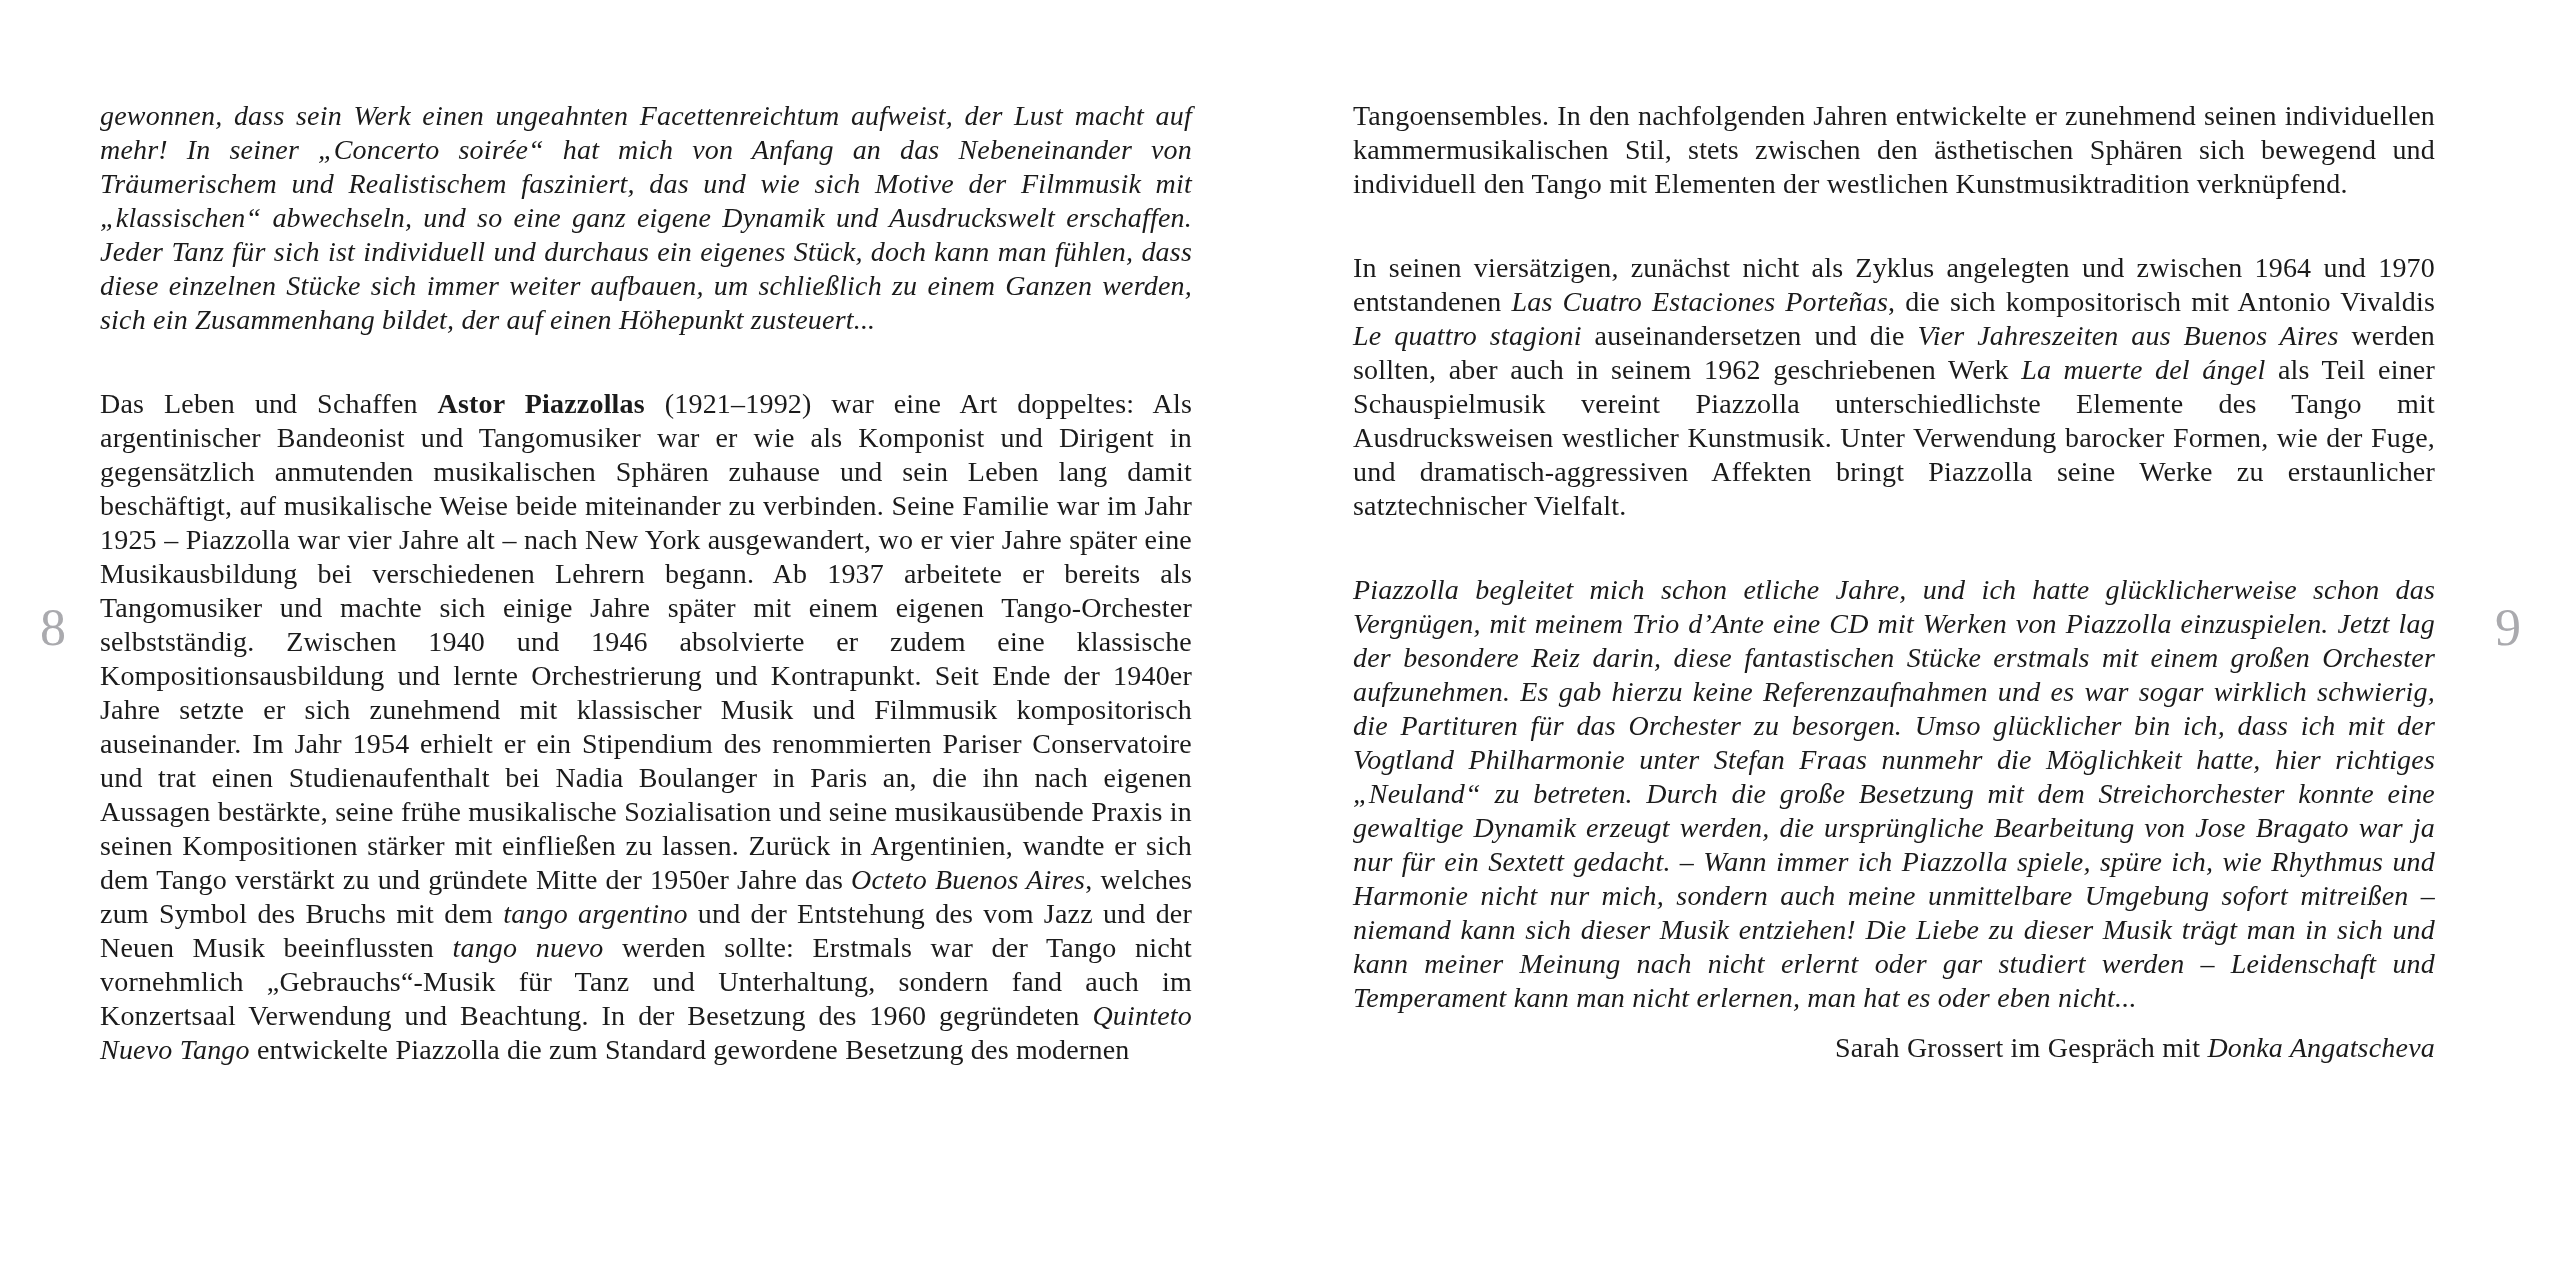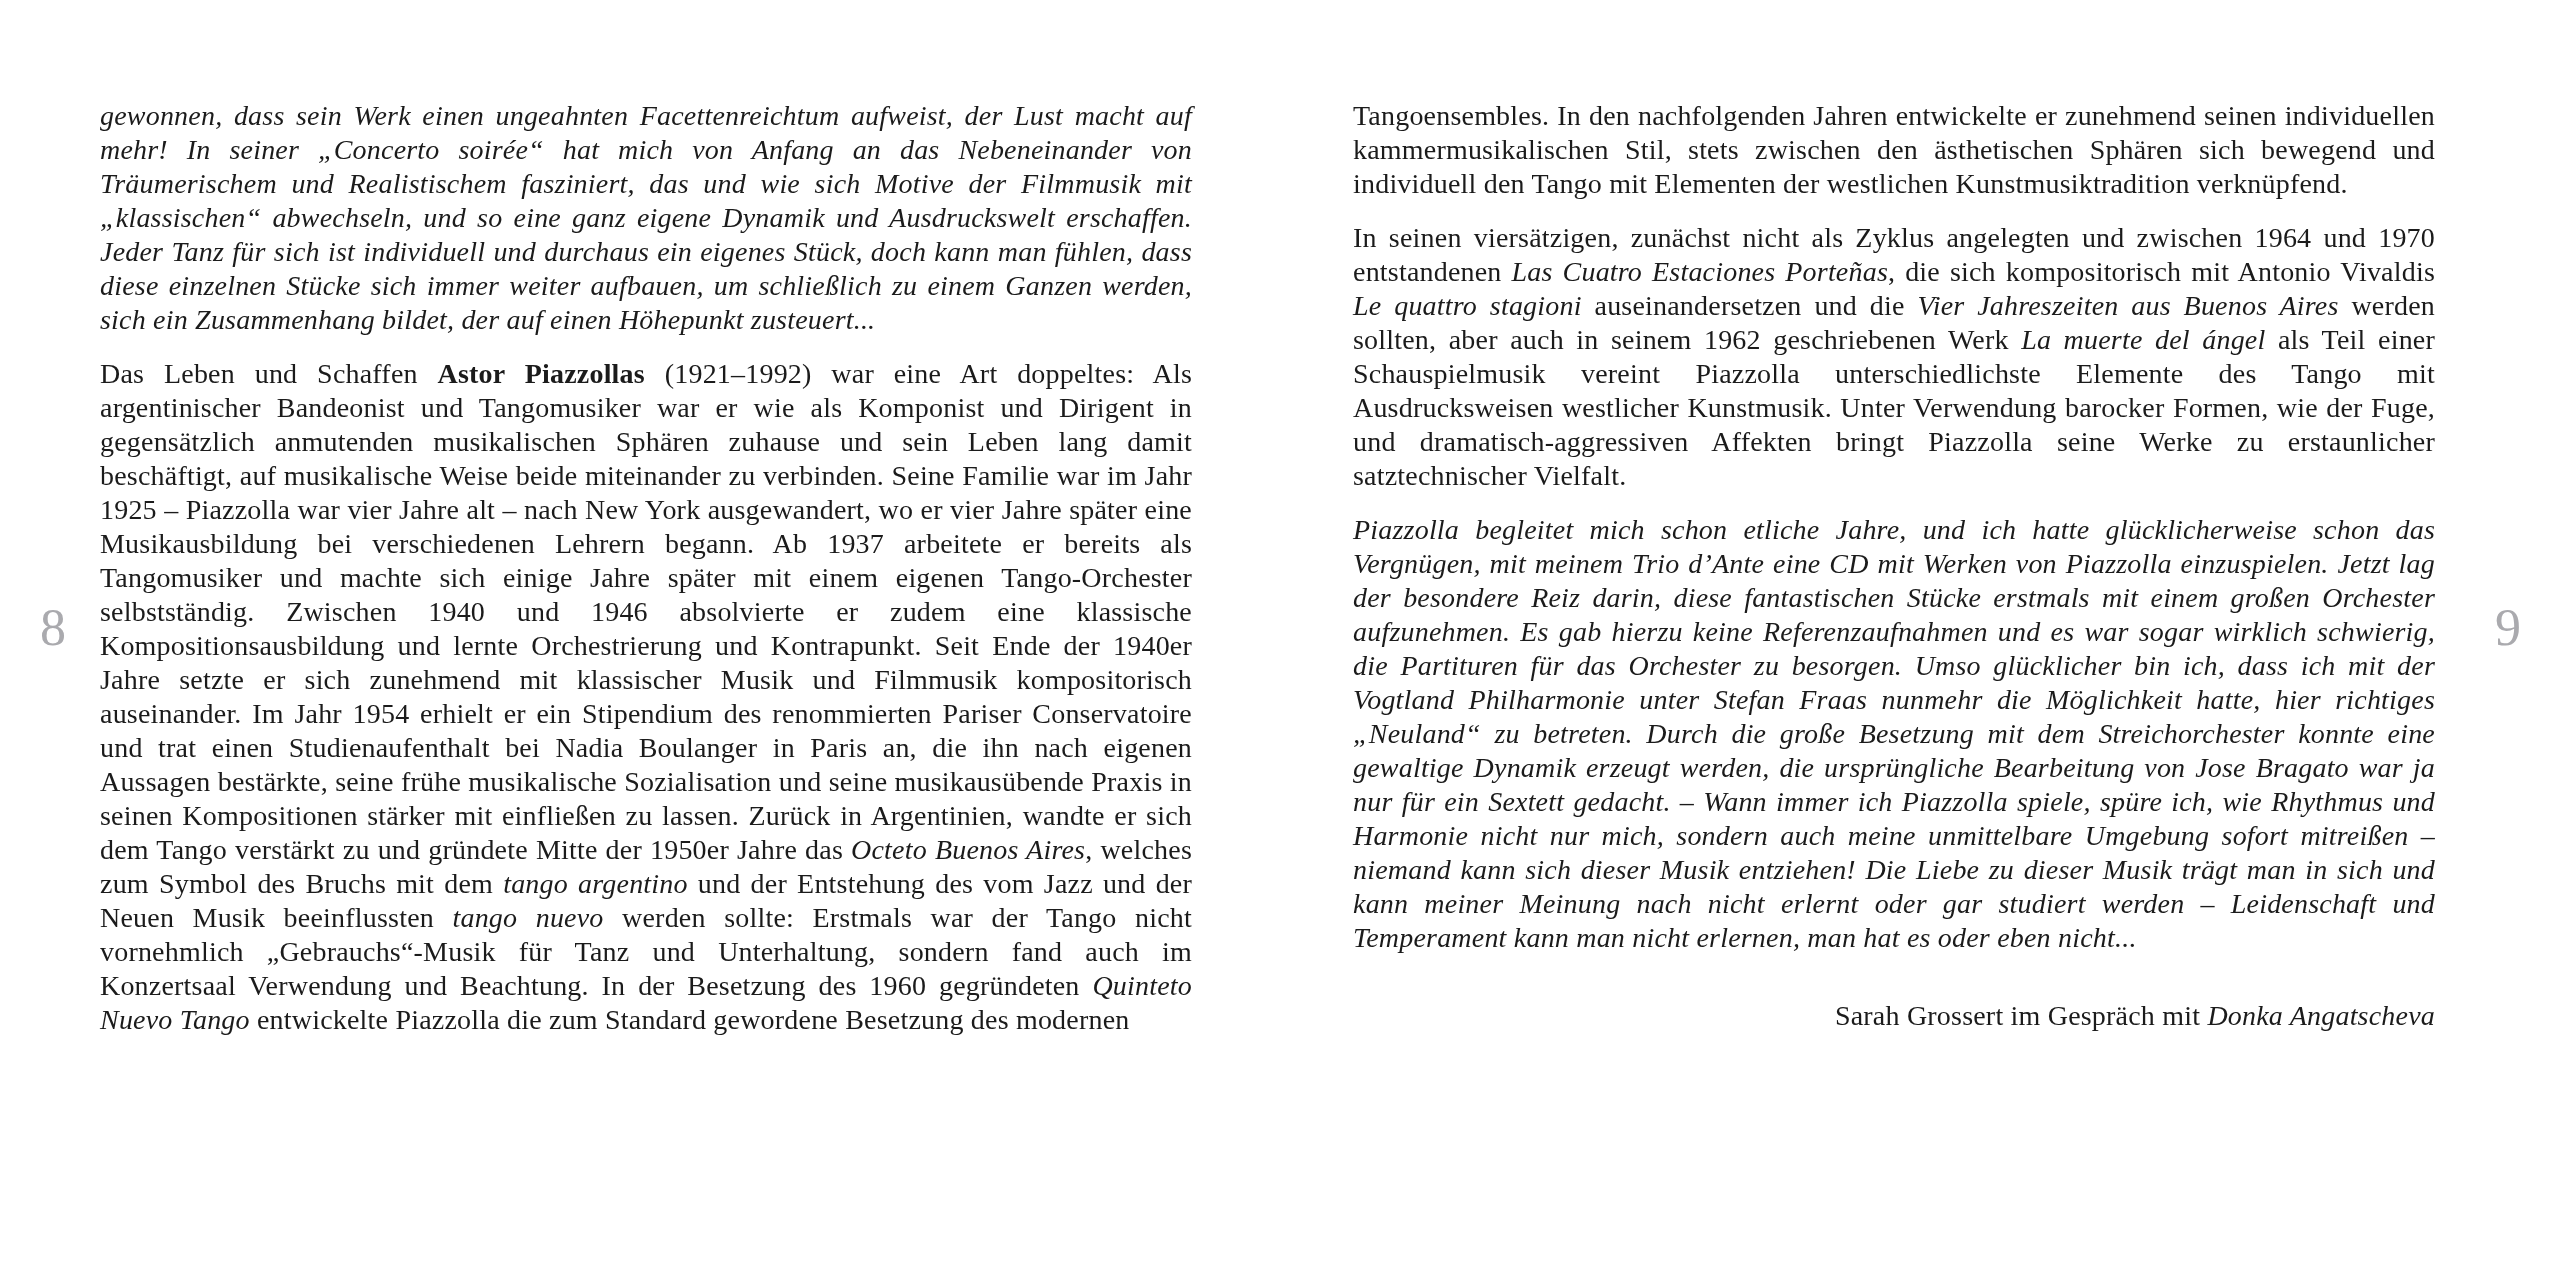--- a/index.html
+++ b/index.html
@@ -24,35 +24,35 @@
   .col-right { left: 1353px; width: 1082px; }
   .para {
     margin: 0;
     padding: 0;
     font-size: 28px;
     line-height: 34px;
     text-align: justify;
     letter-spacing: 0.2px;
     hyphens: manual;
   }
-  .para + .para { margin-top: 20px; }
+  .para + .para { margin-top: 50px; }
   .para-italic { font-style: italic; }
   .run-italic  { font-style: italic; }
   .run-bold    { font-weight: 700; }
   .page-number {
     position: absolute;
     top: 602px;
     font-size: 52px;
     line-height: 1;
     color: #aaaaae;
   }
   .page-number-left  { left: 40px; }
   .page-number-right { left: 2495px; }
   .signature {
-    margin-top: 44px;
+    margin-top: 16px;
     font-size: 28px;
     line-height: 34px;
     text-align: right;
     letter-spacing: 0.2px;
   }
 </style>
 </head>
 <body>
 
 <div class="spread">

